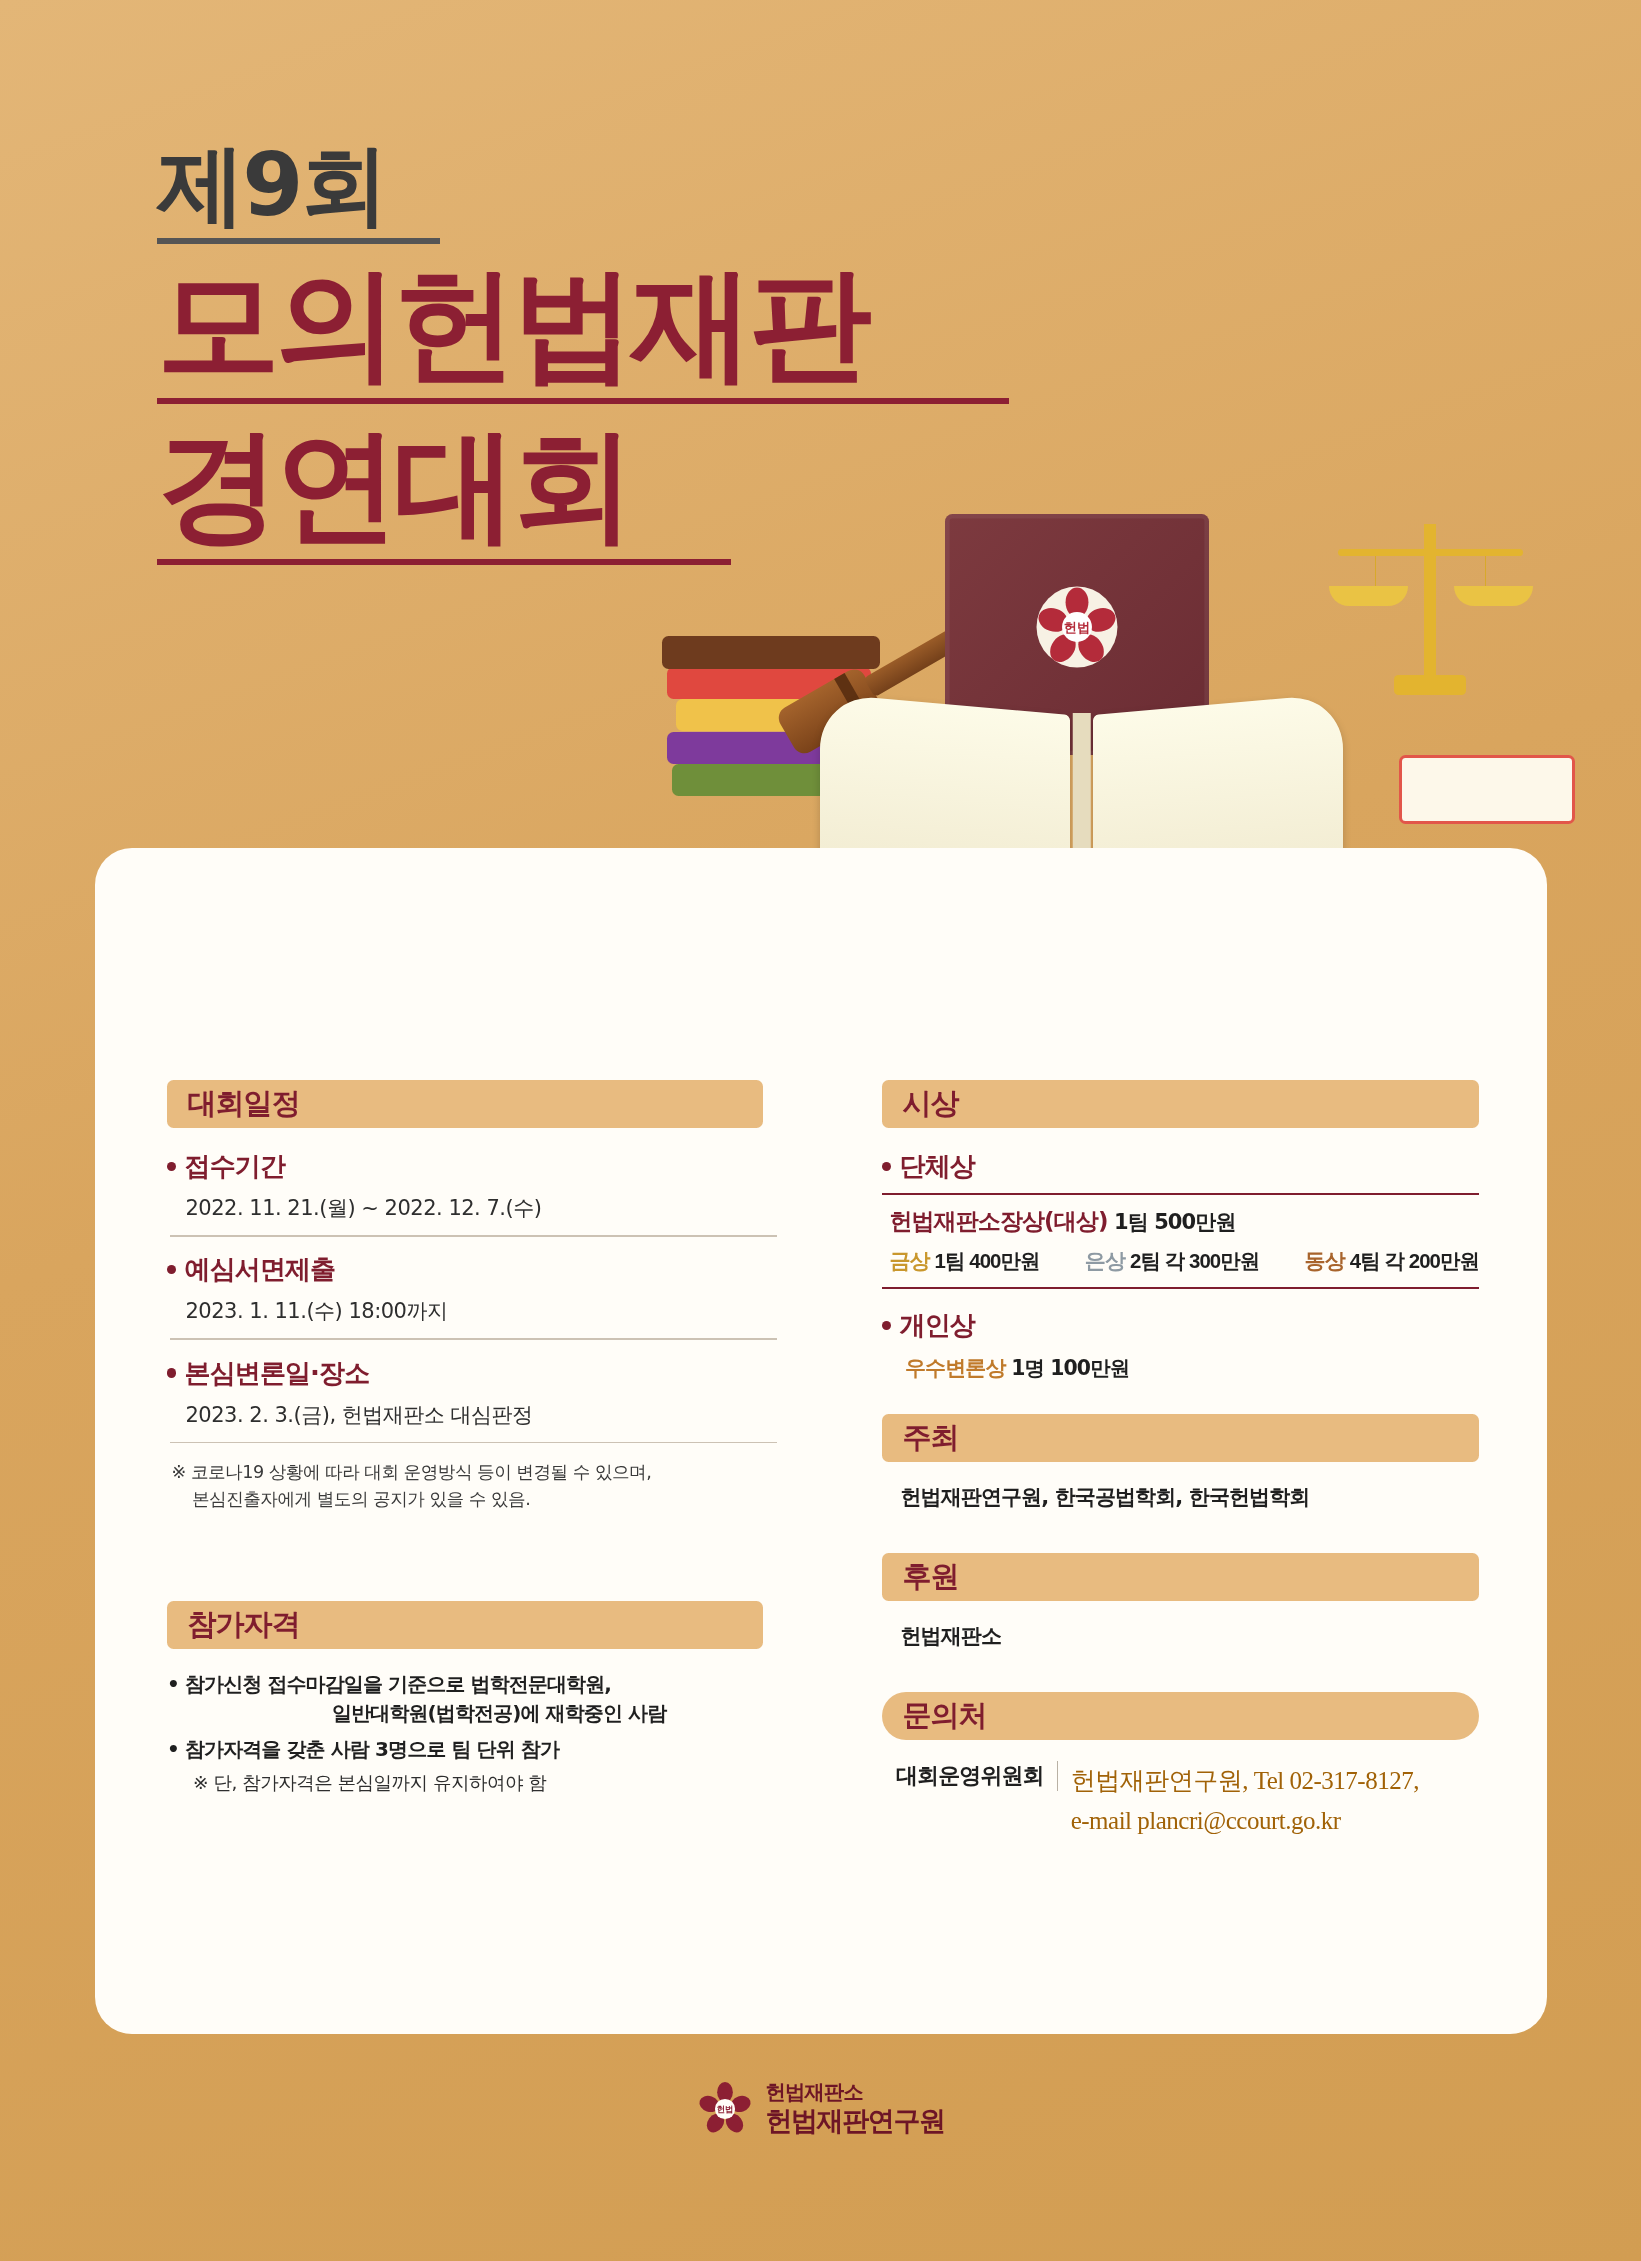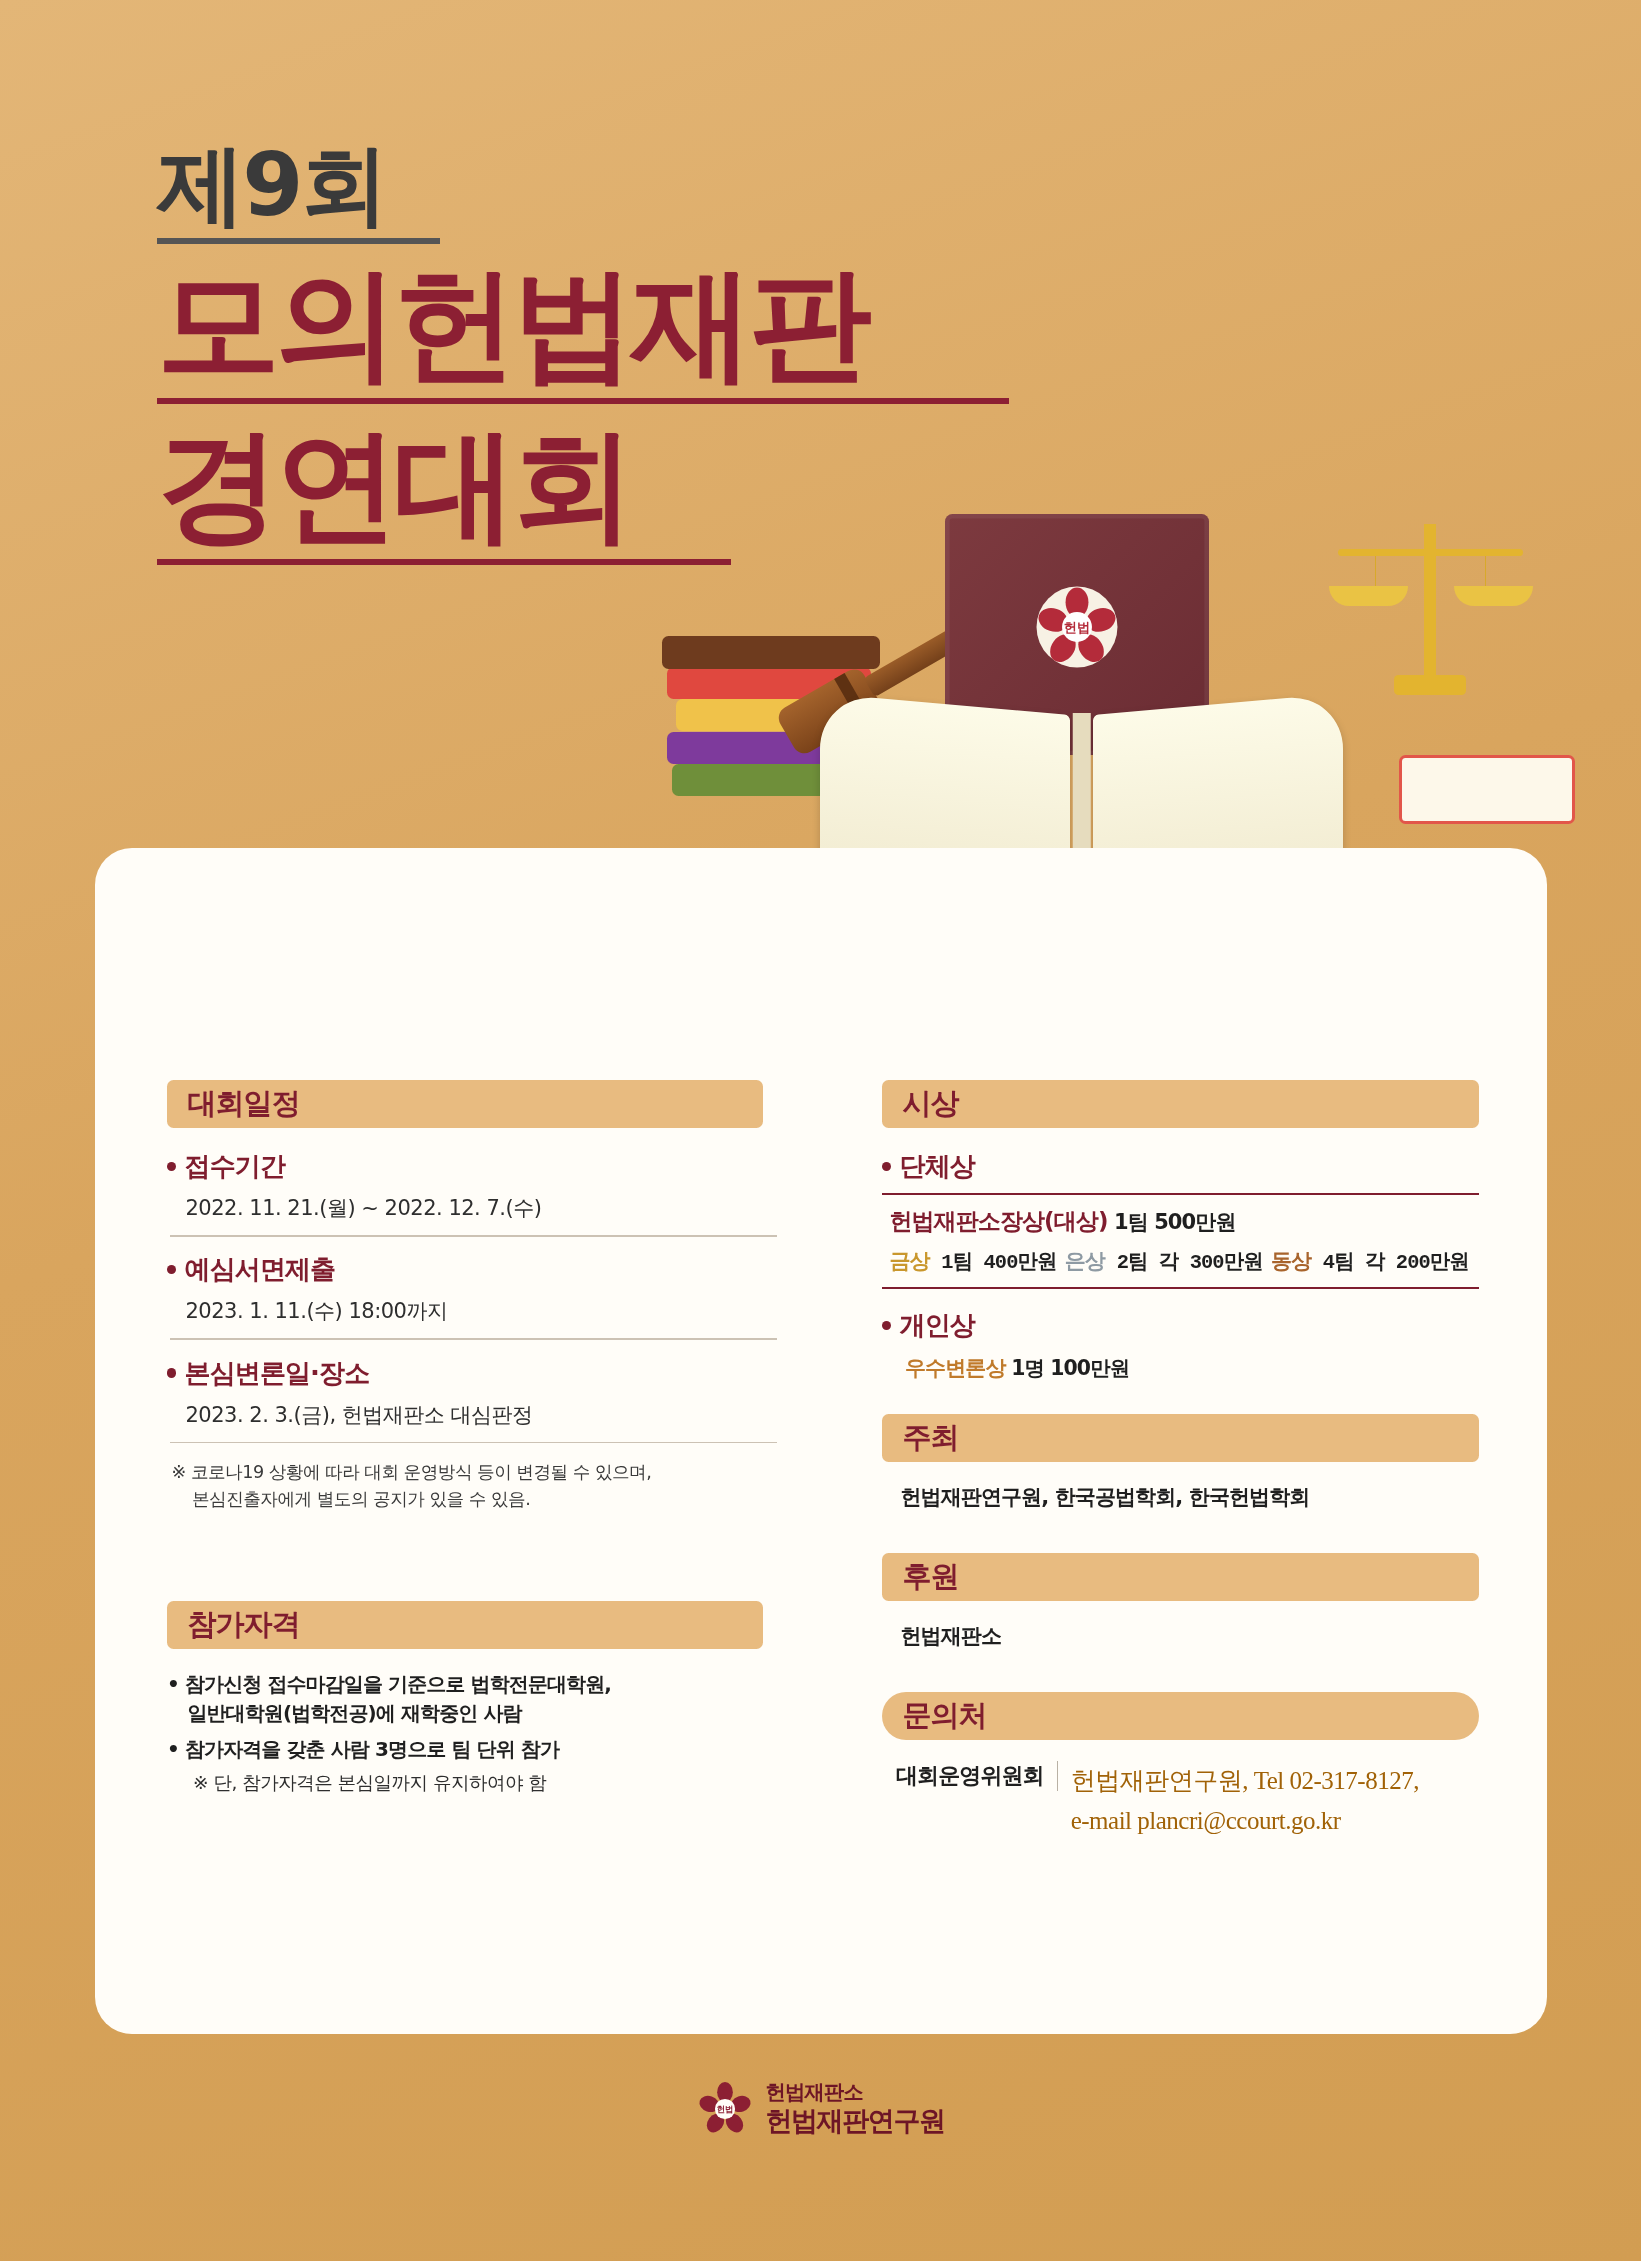--- a/index.html
+++ b/index.html
@@ -232,21 +232,21 @@
 
   .elig-line {
     font-size: 20px;
     color: #1f1f1f;
     font-weight: 700;
     letter-spacing: -0.9px;
     line-height: 1.45;
     margin-bottom: 6.5px;
     font-family: "DejaVu Sans", "Liberation Sans", sans-serif;
   }
-  .elig-line .ind2 { display:block; padding-left: 20.4px; }
+  .elig-line .ind2 { display:block; padding-left: 20.4px; text-align: center; }
   .elig-sub {
     font-size: 18.5px;
     color: #2e2e2e;
     margin: 4.6px 0 0 26px;
     letter-spacing: -0.5px;
     font-family: "DejaVu Sans", "Liberation Sans", sans-serif;
   }
 
   
   .award-line-top {
@@ -256,22 +256,22 @@
     height: 1.9px; background: #7f1d2e; width: 597px; margin: 12px 0 18.5px 0;
   }
   .award-main {
     font-size: 23px; letter-spacing: -0.9px; margin-left: 7.4px;
     font-family: "DejaVu Sans", "Liberation Sans", sans-serif;
   }
   .award-main b { color: #7f1d2e; font-weight: 900; }
   .award-main .amt { color: #1f1f1f; font-weight: 700; font-size: 21px; }
   .award-row {
     font-size: 21px; margin: 10.2px 0 0 7.4px; letter-spacing: -0.9px;
-    font-family: Liberation Mono, monospace;
-    display: flex; gap: 8.3px; align-items: baseline; flex-wrap: wrap;
+    font-family: Liberation Sans, sans-serif;
+    display: flex; gap: 8.3px; align-items: baseline; flex-wrap: wrap; justify-content: space-between;
   }
   .g-gold { color:#c9972c; font-weight: 900; }
   .g-silver { color:#8e9aa3; font-weight: 900; }
   .g-bronze { color:#a8642c; font-weight: 900; }
   .g-amt { color:#1f1f1f; font-weight: 700; font-size: 20.4px; }
   .indiv {
     font-size: 21px; margin: 11px 0 0 23px; letter-spacing: -0.9px;
     font-family: "DejaVu Sans", "Liberation Sans", sans-serif;
   }
   .indiv .nm { color:#c07a2a; font-weight: 900; }

